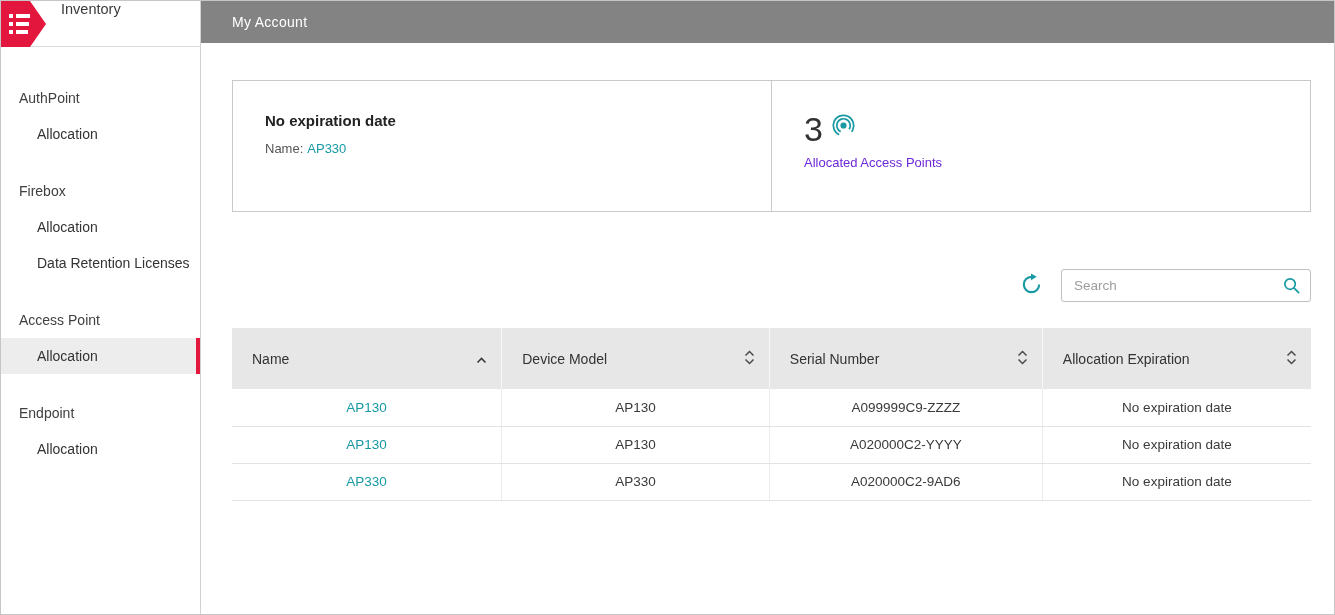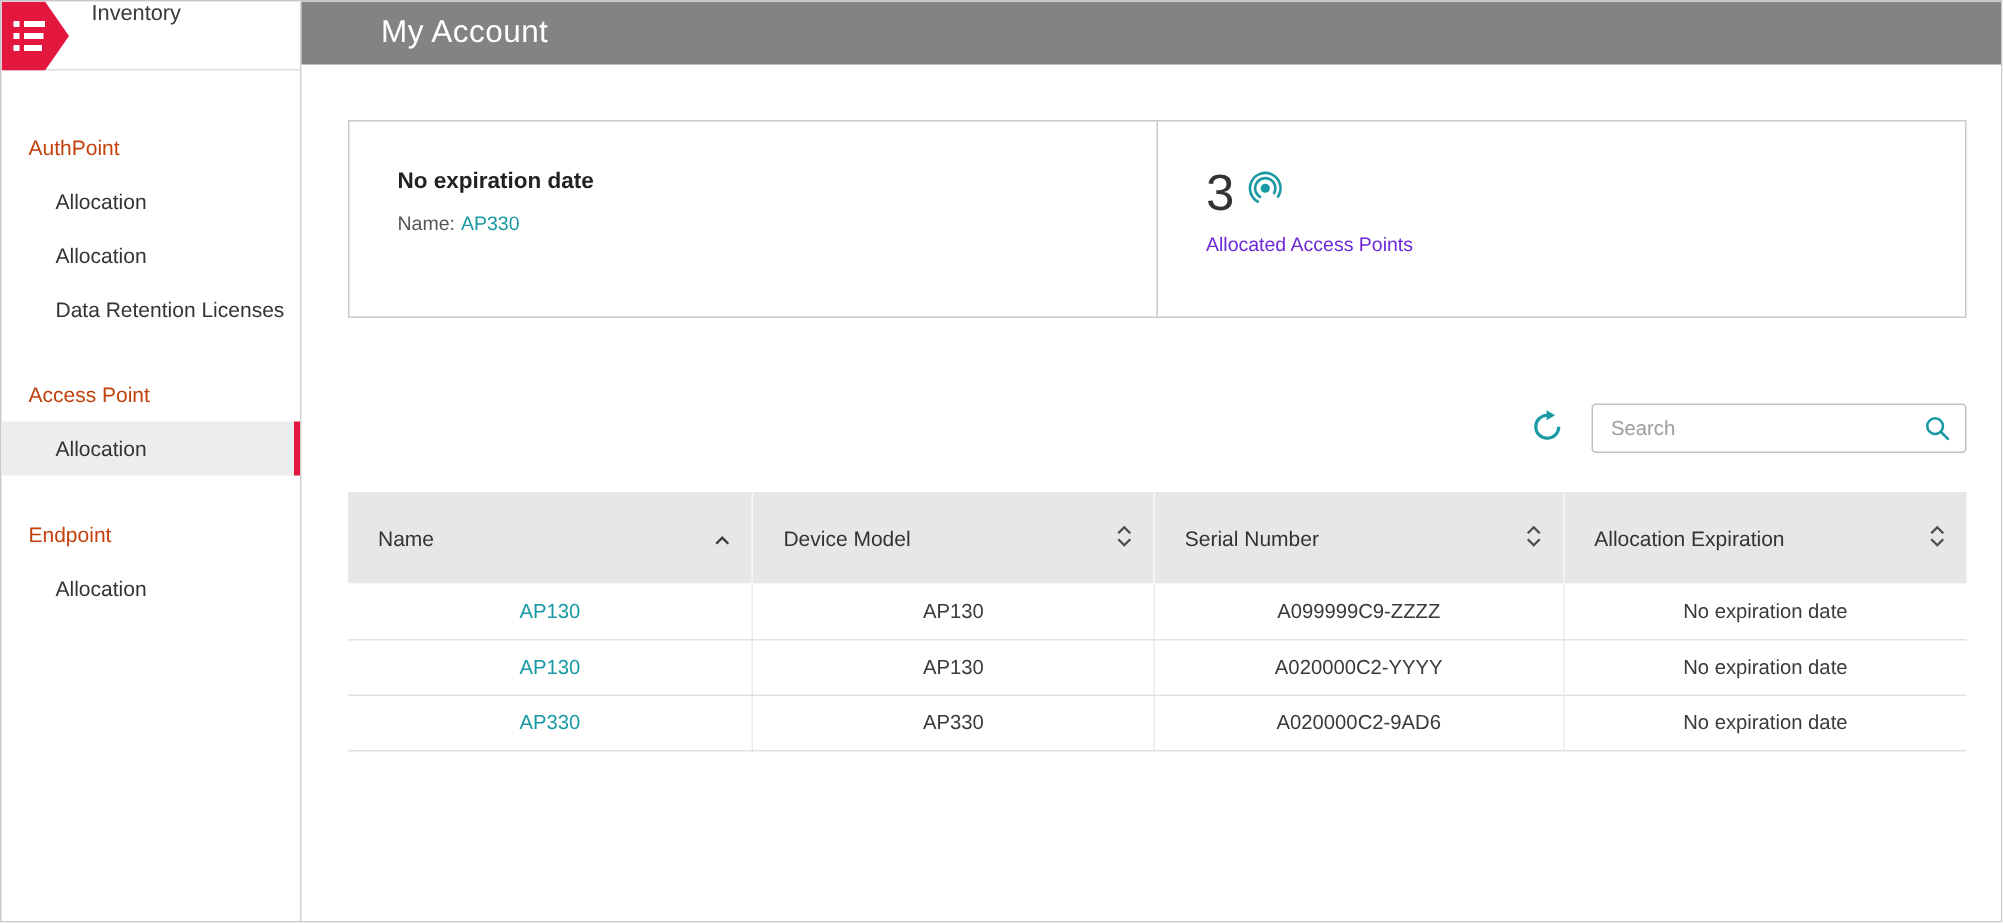--- a/index.html
+++ b/index.html
@@ -32,36 +32,36 @@
 
   .side-nav { padding-top: 12px; font-size: 14px; }
   .nav-item {
     height: 36px; line-height: 36px;
     padding-left: 18px; color: #333;
     cursor: pointer; white-space: nowrap;
   }
   .nav-item.sub { padding-left: 36px; }
   .nav-section {
     height: 36px; line-height: 36px;
-    padding-left: 18px; color: #c2410c;
+    padding-left: 18px; color: #404040;
     margin-top: 21px; white-space: nowrap;
   }
   .nav-item.selected {
     background: #ededed;
     border-right: 4px solid #E3173E;
   }
 
   
   .main { flex: 1; display: flex; flex-direction: column; min-width: 0; }
   .topbar {
     height: 42px; background: #838383;
     display: flex; align-items: center;
     padding-left: 31px; flex-shrink: 0;
   }
-  .topbar h1 { color: #fff; font-size: 21px; font-weight: 400; letter-spacing: .3px; margin-left: 22px; }
+  .topbar h1 { color: #fff; font-size: 14px; font-weight: 400; letter-spacing: .3px; }
 
   .content { padding: 37px 23px 0 31px; }
 
   
   .cards { display: flex; border: 1px solid #c9c9c9; height: 132px; background: #fff; }
   .card { flex: 1; padding: 31px 32px; }
   .card + .card { border-left: 1px solid #c9c9c9; }
   .card-title { font-size: 15px; font-weight: 700; color: #222; }
   .card-sub { margin-top: 12px; font-size: 13px; color: #555; }
   .card-sub a { color: #1899A3; text-decoration: none; margin-left: 4px; }
@@ -133,20 +133,21 @@
             <rect x="15" y="29" width="12" height="4"></rect>
           </g>
         </svg>
       </span>
       <span class="brand-label">Inventory</span>
     </div>
 
     <nav class="side-nav">
       <div class="nav-section">AuthPoint</div>
       <div class="nav-item sub">Allocation</div>
+      <div class="nav-section">Firebox</div>
       <div class="nav-item sub">Allocation</div>
       <div class="nav-item sub">Data Retention Licenses</div>
       <div class="nav-section">Access Point</div>
       <div class="nav-item sub selected">Allocation</div>
       <div class="nav-section">Endpoint</div>
       <div class="nav-item sub">Allocation</div>
     </nav>
   </aside>
 
   <main class="main">

